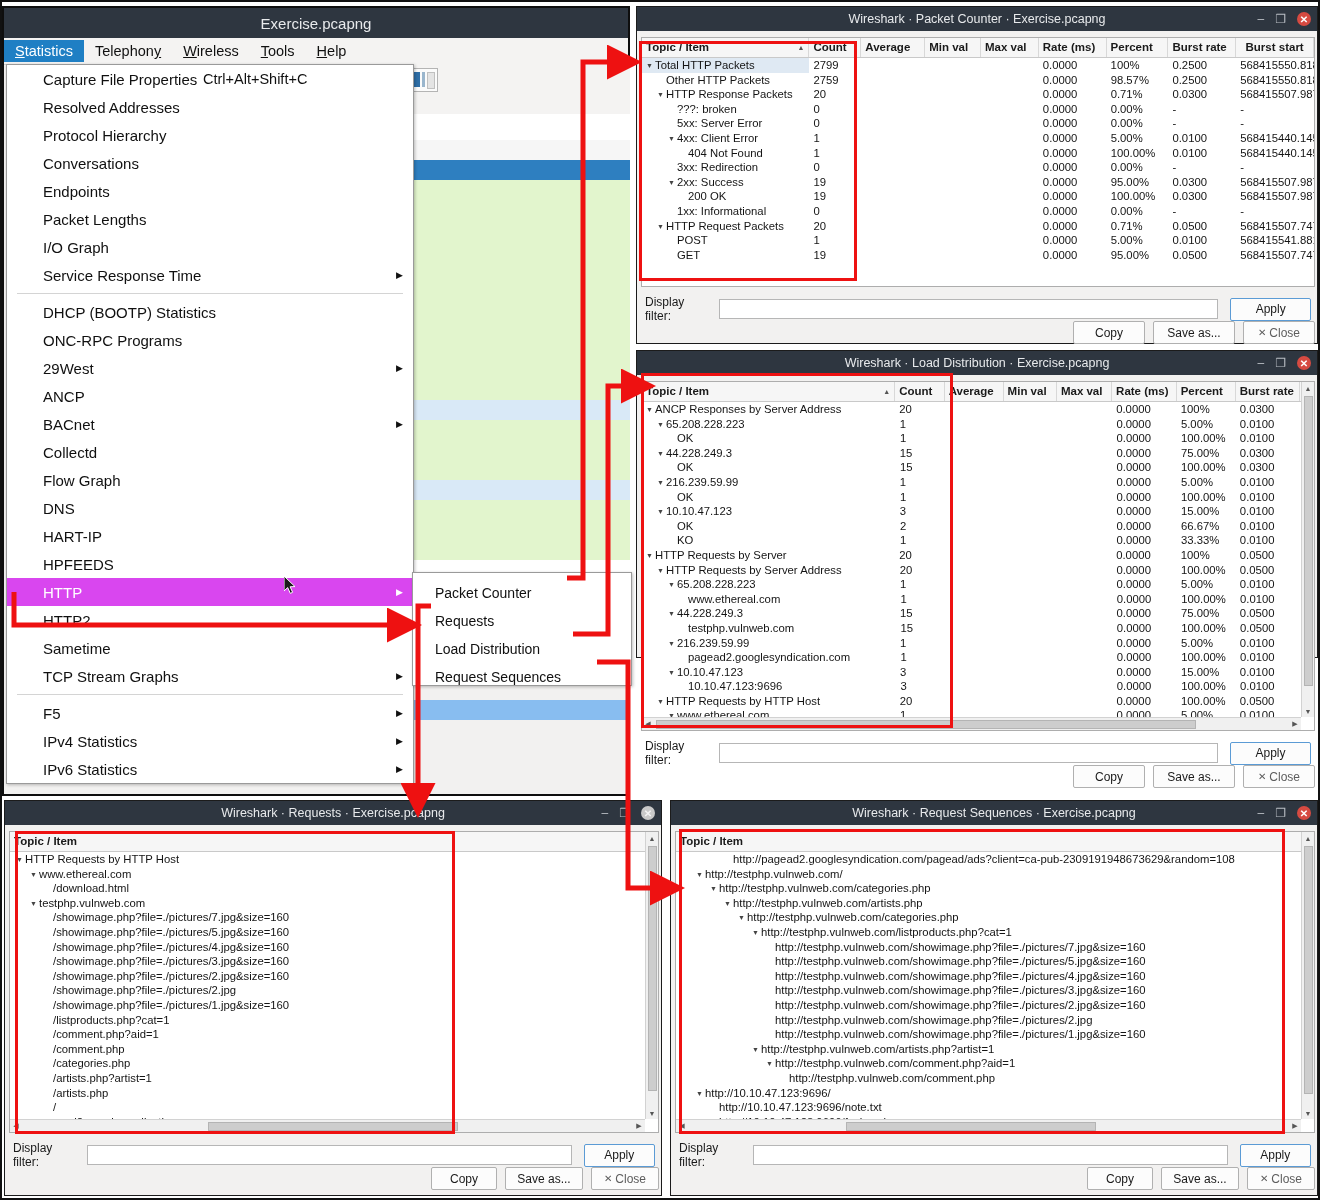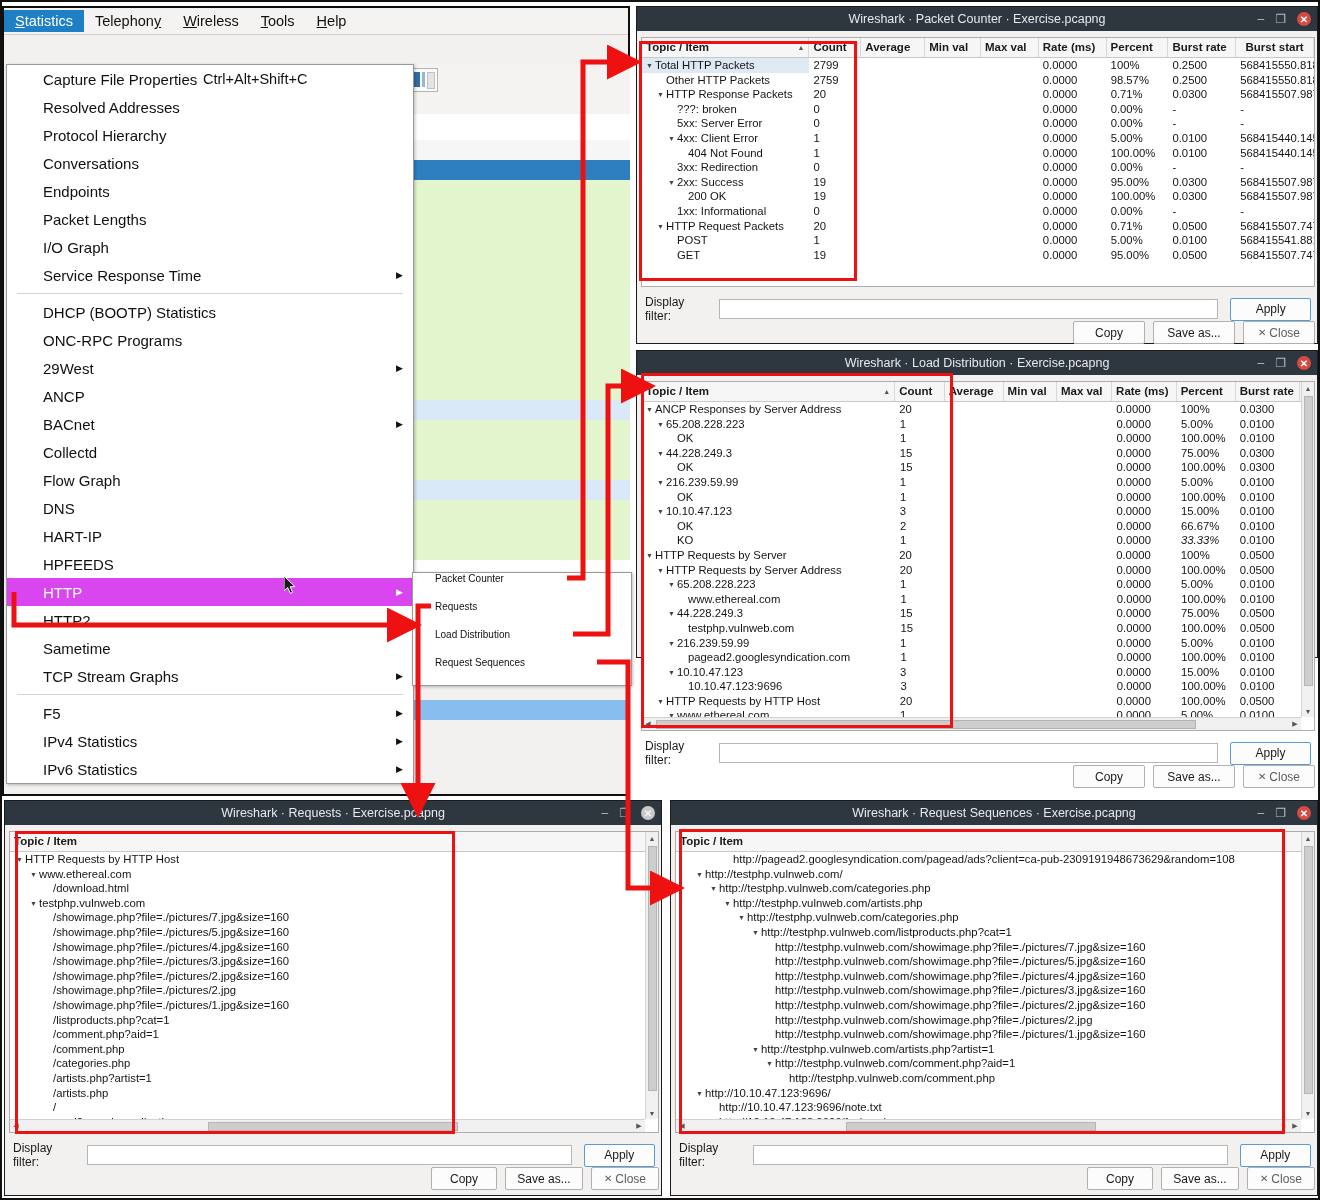--- a/index.html
+++ b/index.html
@@ -71,37 +71,40 @@
              font-family:"Liberation Mono",monospace;font-size:13.5px;color:#10233a;display:flex;align-items:center;}
 
   
   .dropdown{position:absolute;background:#ffffff;border:1px solid #9a9a9a;box-shadow:1px 1px 3px rgba(0,0,0,.25);z-index:25;}
   .ditem{height:28px;display:flex;align-items:center;font-size:15px;color:#101010;padding-left:36px;position:relative;}
   .ditem.hl{background:#d946ef;color:#ffffff;}
   .ditem .sc{position:absolute;right:0;width:210px;text-align:left;font-size:14.5px;}
   .ditem .arrw{position:absolute;right:10px;font-size:9px;}
   .dsep{height:1px;background:#d4d4d4;margin:4px 10px;}
   .submenu{position:absolute;background:#ffffff;border:1px solid #9a9a9a;box-shadow:1px 1px 3px rgba(0,0,0,.25);z-index:26;}
-  .sitem{height:28px;display:flex;align-items:flex-start;font-size:10px;color:#101010;padding-left:22px;}
+  .sitem{height:28px;display:flex;align-items:flex-end;font-size:14px;color:#101010;padding-left:22px;}
 
   .cursor{position:absolute;z-index:30;width:13px;height:19px;}
 
   
   #arrows{position:absolute;left:0;top:0;width:1320px;height:1200px;z-index:60;pointer-events:none;}
 
   
   .pageborder{position:absolute;left:0;top:0;width:1320px;height:1200px;border:2px solid #111;box-sizing:border-box;
               pointer-events:none;z-index:70;}
 </style>
 </head>
 <body>
 
 <div class="root">
 
   <div class="win" id="wsmain">
+    <div class="titlebar">
+      <span>Exercise.pcapng</span>
+    </div>
 
     <div class="menubar">
       <div class="mi active"><span class="u">S</span><span>tatistics</span></div>
       <div class="mi">Telephon<span class="u">y</span></div>
       <div class="mi"><span class="u">W</span>ireless</div>
       <div class="mi"><span class="u">T</span>ools</div>
       <div class="mi"><span class="u">H</span>elp</div>
     </div>
 
     <div class="toolstrip">
@@ -612,21 +615,21 @@
             <div class="c" style="width: 68px;">0.0100</div>
             <div class="c" style="width: 14px;"></div>
           </div>
           <div class="trow">
             <div class="c topic" style="width: 268px; padding-left: 26px;"><span class="tri sp">▼</span><span>KO</span></div>
             <div class="c" style="width: 52px;">1</div>
             <div class="c" style="width: 62px;"></div>
             <div class="c" style="width: 56px;"></div>
             <div class="c" style="width: 58px;"></div>
             <div class="c" style="width: 68px;">0.0000</div>
-            <div class="c" style="width: 62px; font-style: italic;">33.33%</div>
+            <div class="c" style="width: 62px;">33.33%</div>
             <div class="c" style="width: 68px;">0.0100</div>
             <div class="c" style="width: 14px;"></div>
           </div>
           <div class="trow">
             <div class="c topic" style="width: 268px; padding-left: 4px;"><span class="tri">▼</span><span>HTTP Requests by Server</span></div>
             <div class="c" style="width: 52px;">20</div>
             <div class="c" style="width: 62px;"></div>
             <div class="c" style="width: 56px;"></div>
             <div class="c" style="width: 58px;"></div>
             <div class="c" style="width: 68px;">0.0000</div>

